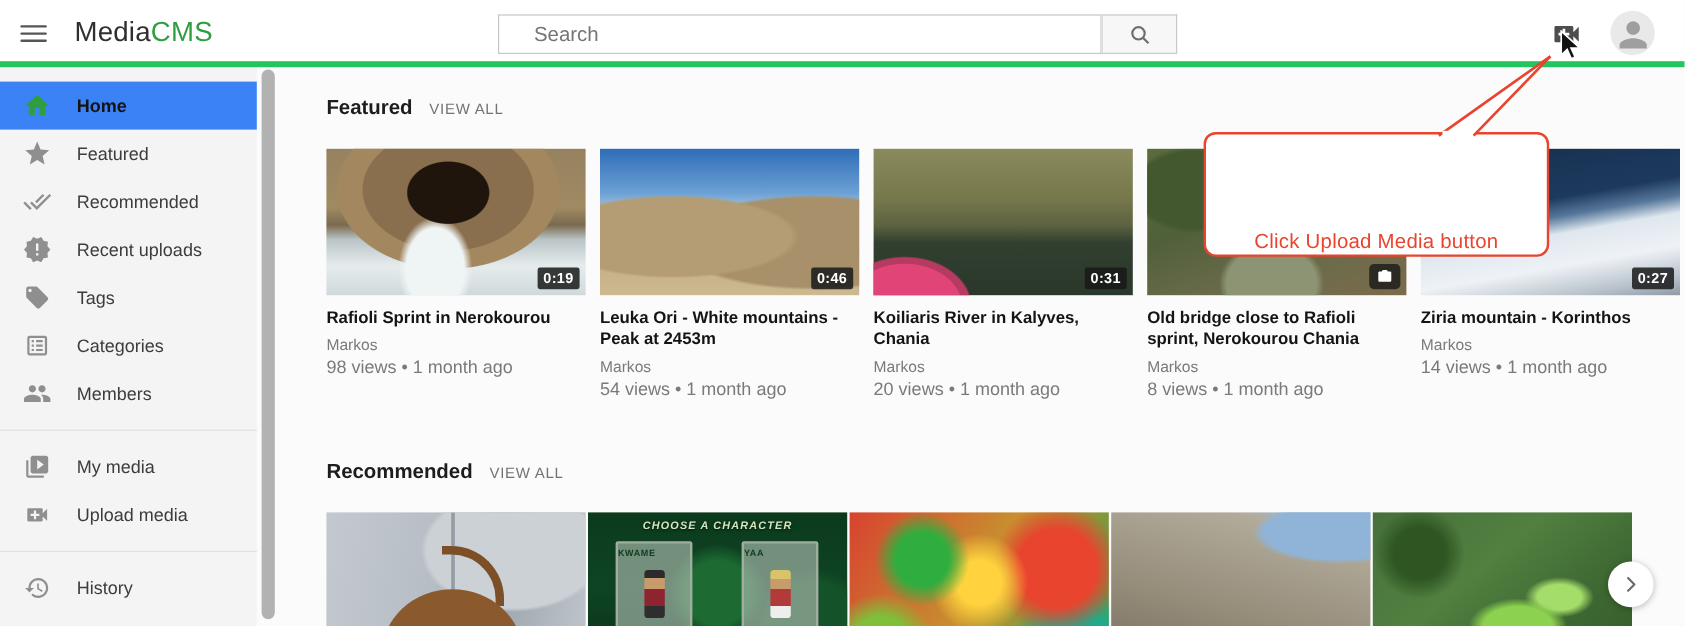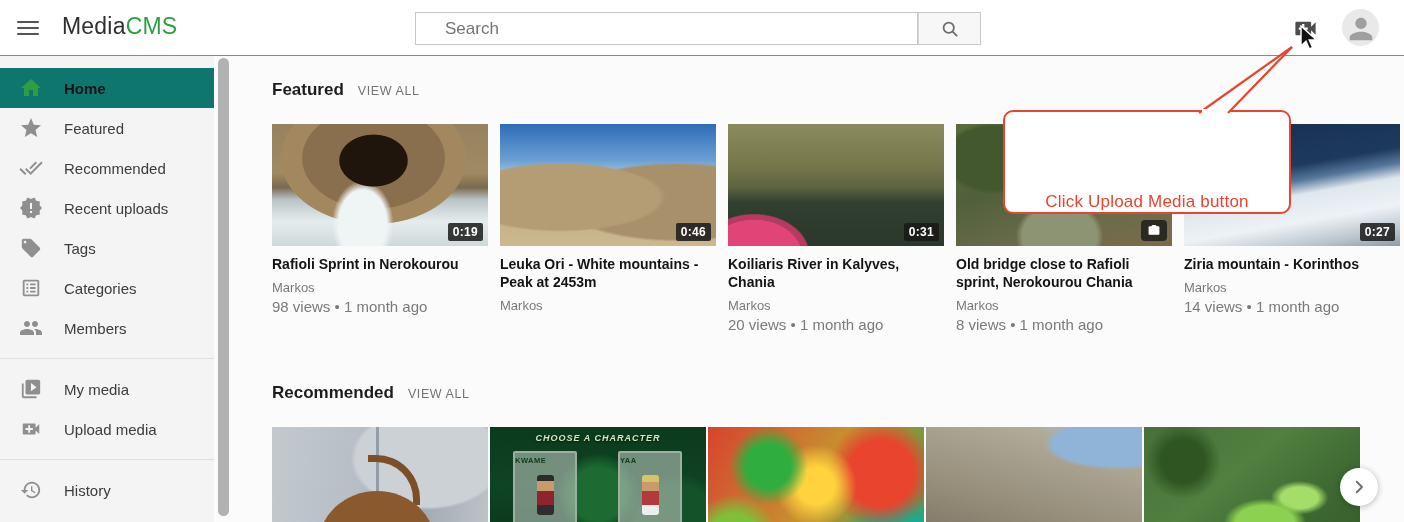--- a/index.html
+++ b/index.html
@@ -1,38 +1,38 @@
 <!DOCTYPE html>
 <html><head>
 <meta charset="utf-8">
 <style>
   * { margin:0; padding:0; box-sizing:border-box; }
   html,body { width:1404px; height:522px; }
   body { font-family:"Liberation Sans", sans-serif; background:#fbfbfb; overflow:hidden; }
   .page { position:relative; width:1404px; height:522px; overflow:hidden; background:#fbfbfb; }
 
   
-  .header { position:absolute; top:0; left:0; width:1404px; height:56px; background:#fff; border-bottom:1px solid #22c55e; z-index:20; }
+  .header { position:absolute; top:0; left:0; width:1404px; height:56px; background:#fff; border-bottom:5px solid #22c55e; z-index:20; }
   .hamburger { position:absolute; left:14px; top:16px; width:28px; height:24px; background:none; border:none; cursor:pointer; display:flex; flex-direction:column; justify-content:center; gap:4px; padding:0 3px; }
   .hamburger span { display:block; height:2px; background:#555; border-radius:1px; }
   .logo { position:absolute; left:62px; top:13px; font-size:23px; letter-spacing:.2px; color:#2f2f2f; cursor:pointer; }
   .logo .cms { color:#2e9e41; }
   .search-wrap { position:absolute; left:415px; top:12px; display:flex; height:33px; }
   .search-input { width:503px; height:33px; border:1px solid #c6c6c6; background:#fff; font-size:17px; padding:0 29px; color:#a16207; outline:none; font-family:"Liberation Sans",sans-serif; }
   .search-input::placeholder { color:#757575; }
   .search-btn { width:63px; height:33px; border:1px solid #c9c9c9; border-left:1px solid #d6d6d6; background:#f7f7f7; display:flex; align-items:center; justify-content:center; cursor:pointer; }
   .header-upload { position:absolute; left:1291px; top:15px; width:28px; height:28px; background:none; border:none; cursor:pointer; color:#4d4d4d; }
   .avatar { position:absolute; left:1342px; top:9px; width:37px; height:37px; border-radius:50%; background:#e9e9e9; overflow:hidden; cursor:pointer; display:flex; align-items:flex-end; justify-content:center; }
 
   
   .sidebar { position:absolute; top:56px; left:0; width:214px; height:466px; background:#f4f4f4; z-index:5; padding-top:12px; }
   .sb-item { height:40px; display:flex; align-items:center; cursor:pointer; color:#3c3c3c; }
   .sb-item .ic { width:24px; height:24px; margin-left:19px; color:#8f8f8f; flex:none; display:flex; align-items:center; justify-content:center; }
   .sb-item .lb { margin-left:21px; font-size:15px; }
-  .sb-item.active { background:#0f766e; }
+  .sb-item.active { background:#3b82f6; }
   .sb-item.active .lb { color:#141414; font-weight:bold; }
   .sb-item.active .ic { color:#2e9e41; }
   .sb-divider { height:1px; background:#e0e0e0; margin:10px 0; }
   .sb-scroll { position:absolute; top:58px; left:218px; width:11px; height:458px; background:#b2b2b2; border-radius:6px; z-index:6; cursor:pointer; }
 
   
   .main { position:absolute; left:230px; top:56px; width:1174px; height:466px; padding:24px 0 0 42px; }
   .sec-head { display:flex; align-items:baseline; height:20px; }
   .sec-title { font-size:17px; font-weight:bold; color:#1d1d1d; }
   .view-all { margin-left:14px; font-size:12.5px; color:#737373; letter-spacing:.6px; cursor:pointer; text-decoration:none; }
@@ -249,20 +249,21 @@
         <div class="vtitle">Rafioli Sprint in Nerokourou</div>
         <div class="vauthor">Markos</div>
         <div class="vmeta">98 views • 1 month ago</div>
       </div>
       <div class="card">
         <div class="thumb t-desert">
           <span class="dur">0:46</span>
         </div>
         <div class="vtitle">Leuka Ori - White mountains - Peak at 2453m</div>
         <div class="vauthor">Markos</div>
+        <div class="vmeta">54 views • 1 month ago</div>
       </div>
       <div class="card">
         <div class="thumb t-river">
           <span class="dur">0:31</span>
         </div>
         <div class="vtitle">Koiliaris River in Kalyves, Chania</div>
         <div class="vauthor">Markos</div>
         <div class="vmeta">20 views • 1 month ago</div>
       </div>
       <div class="card">

